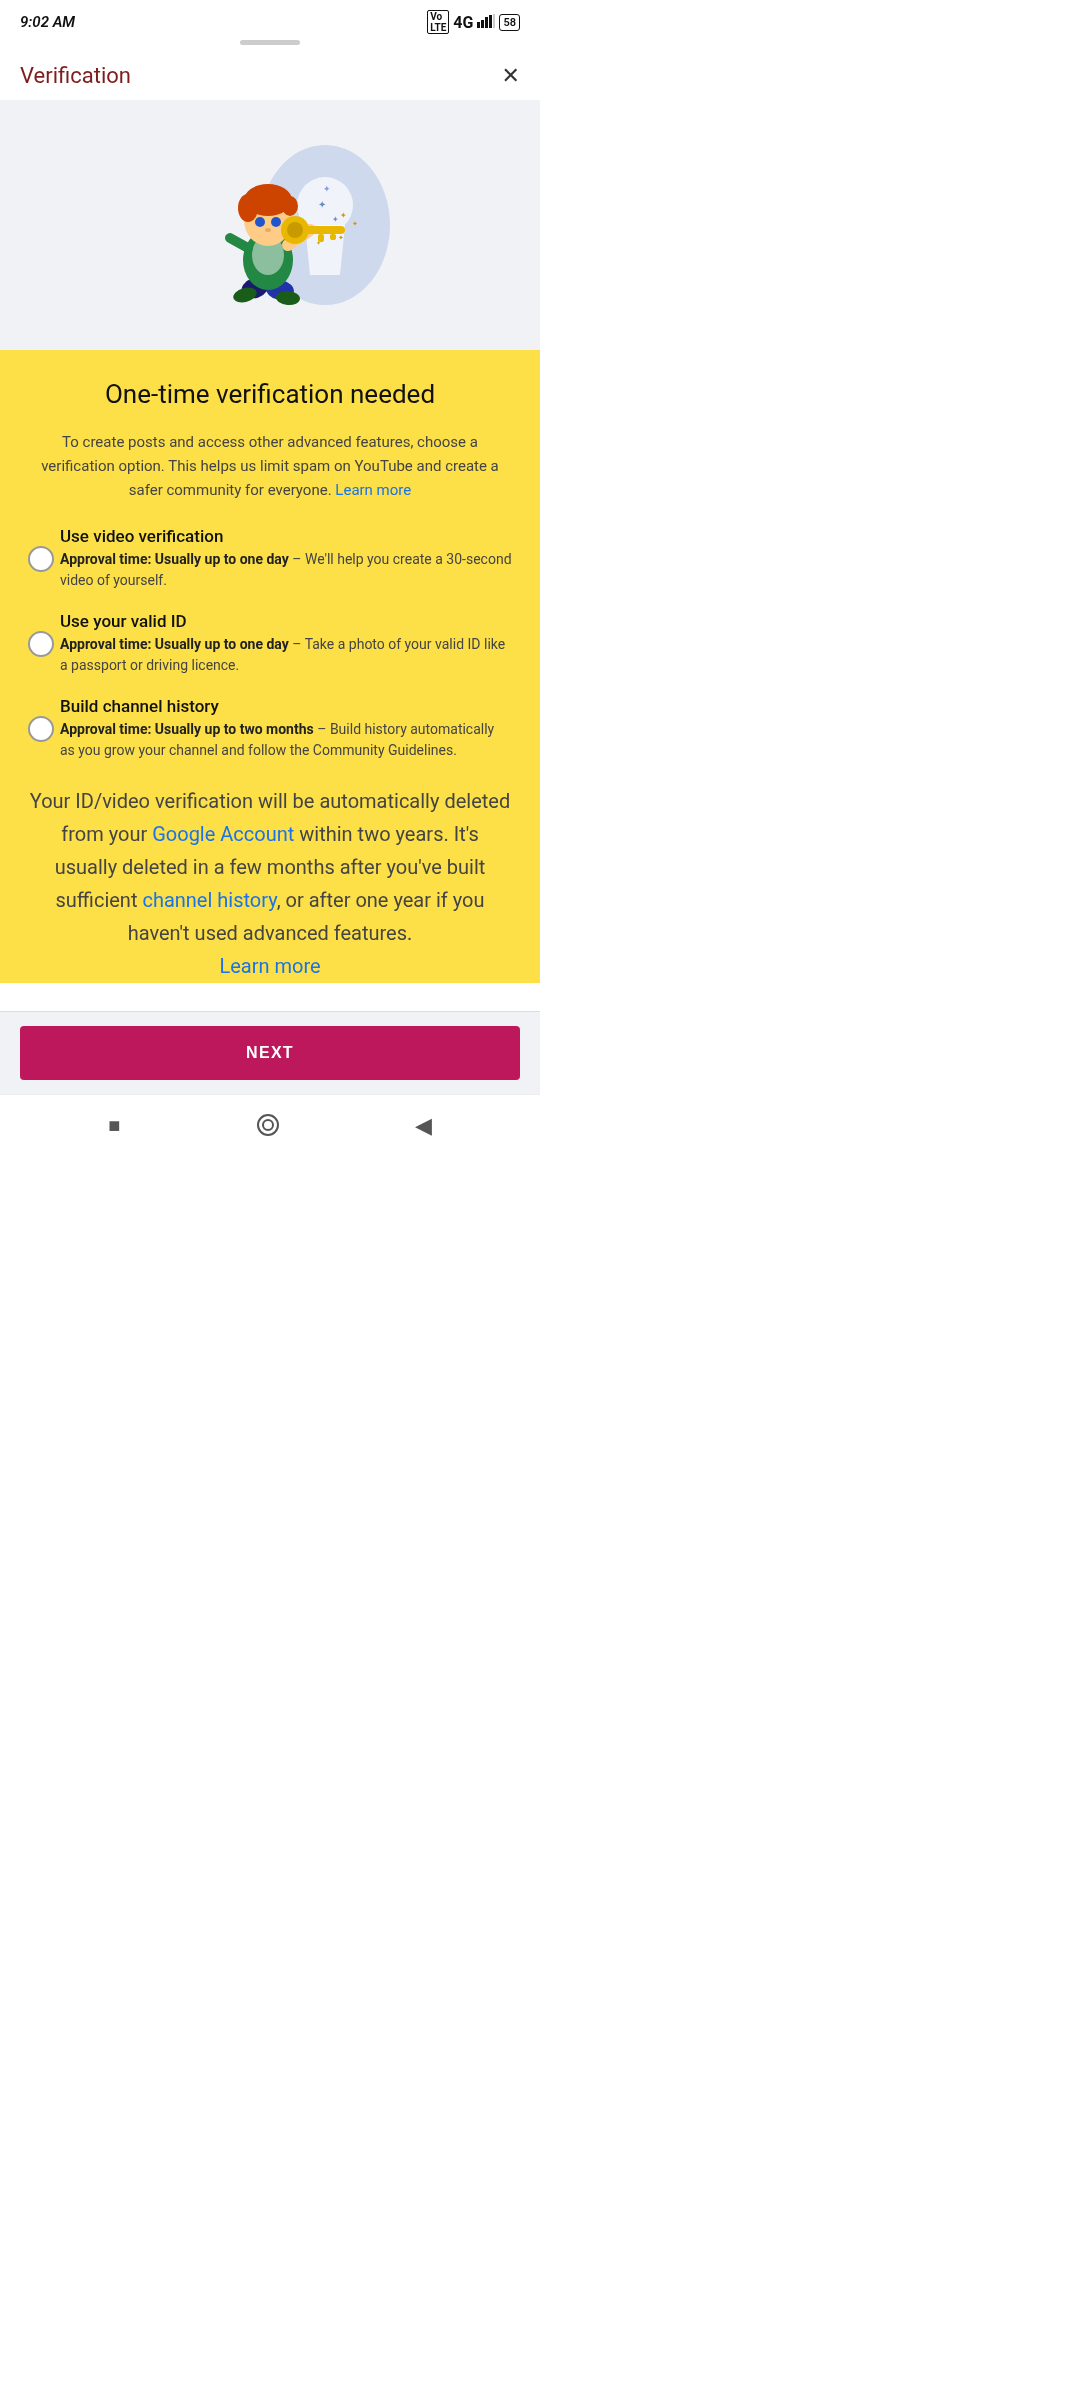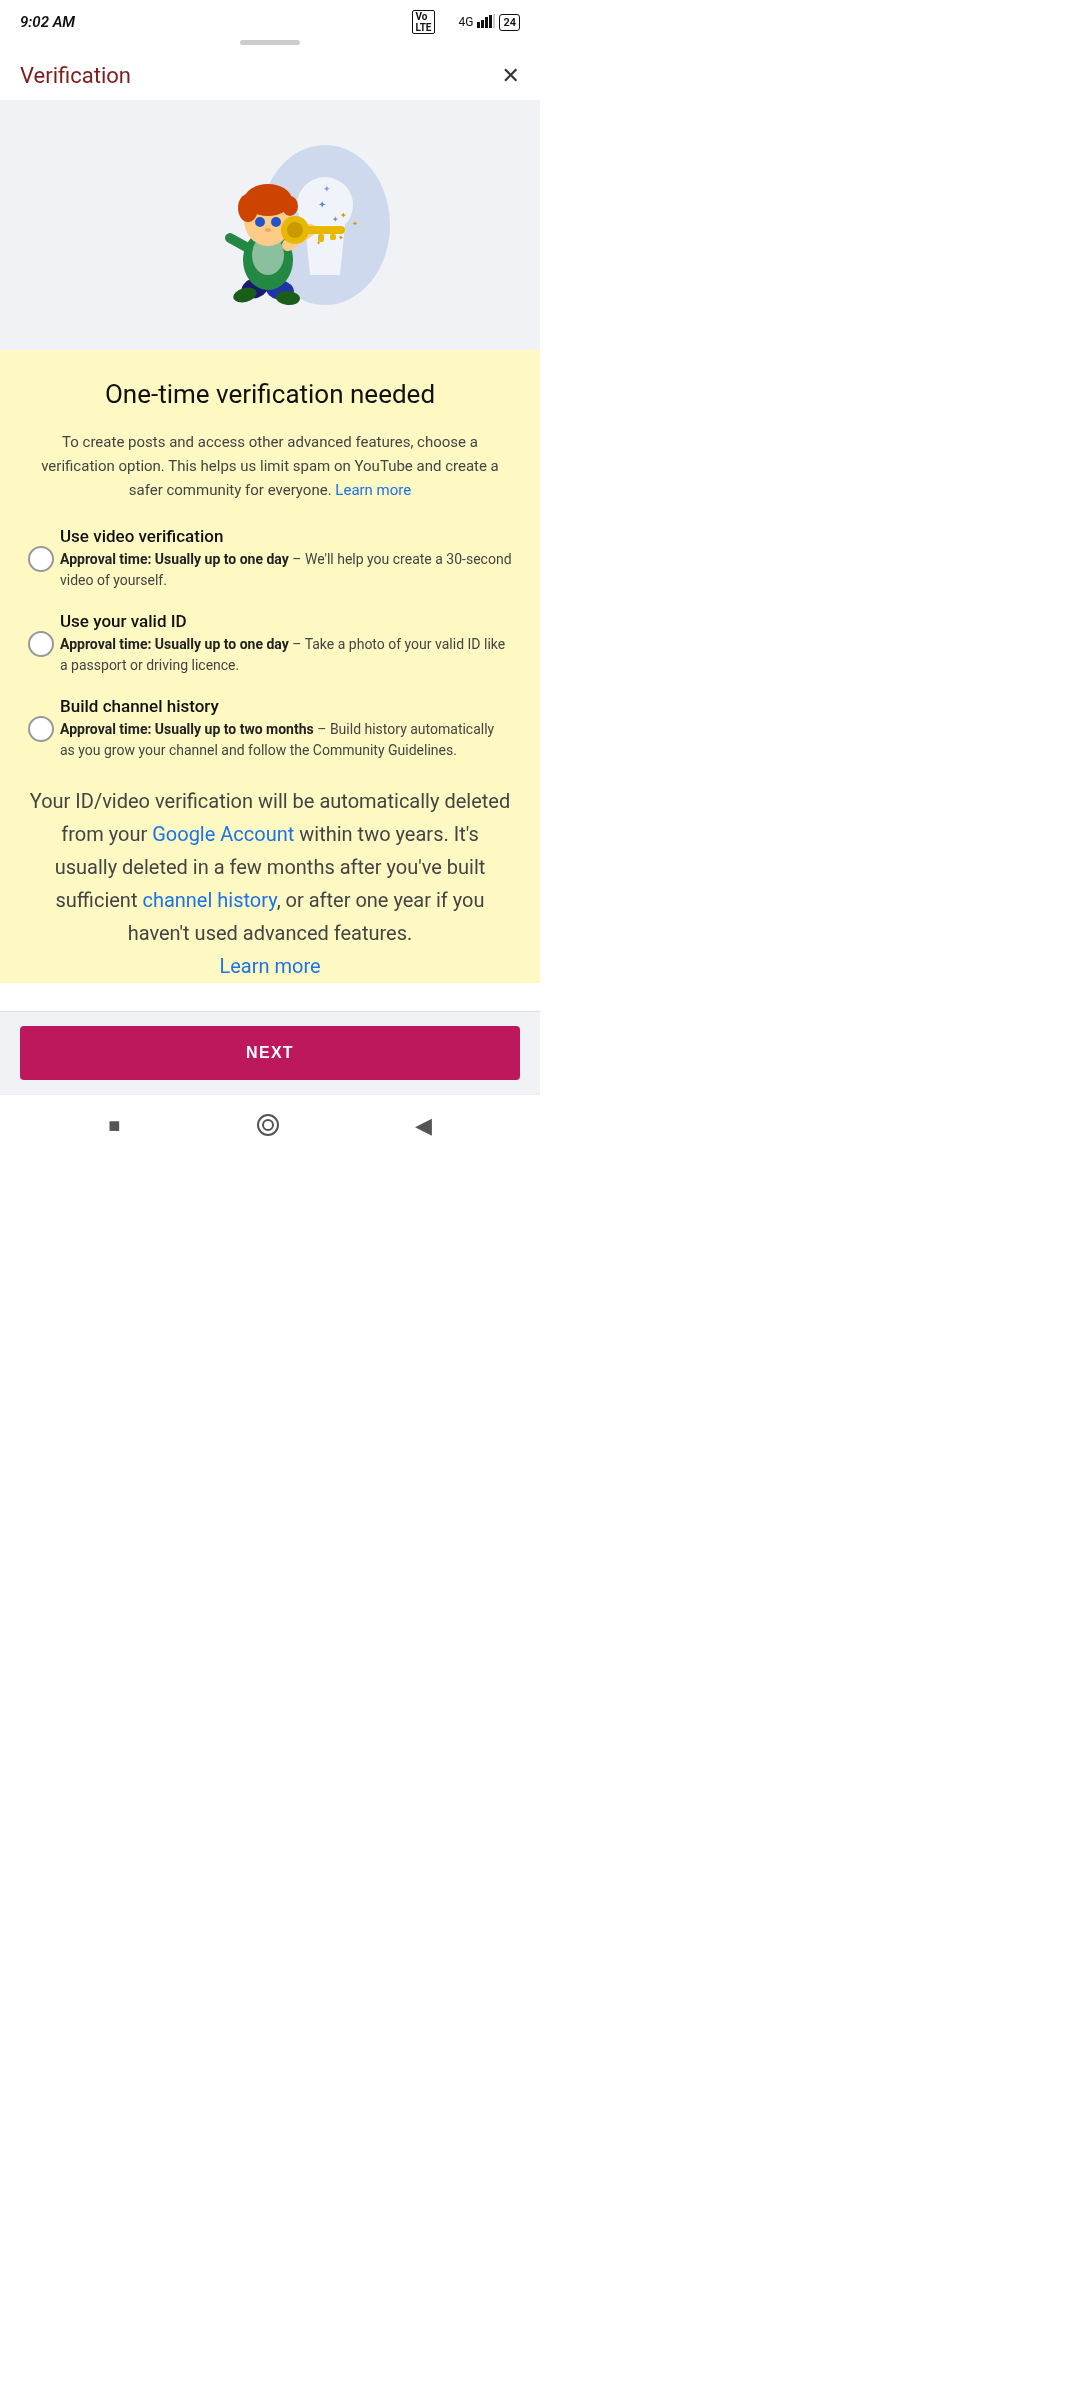--- a/index.html
+++ b/index.html
@@ -86,21 +86,21 @@
 
     
     .illus-svg {
       width: 260px;
       height: 190px;
     }
 
     
     .content {
       padding: 28px 28px 0 28px;
-      background: #fef9c3;
+      background: #fde047;
     }
 
     .main-title {
       font-size: 26px;
       font-weight: 400;
       color: #111;
       text-align: center;
       margin-bottom: 18px;
       line-height: 1.3;
     }
@@ -224,31 +224,31 @@
       transform: translate(-50%, -50%);
     }
   </style>
 </head>
 <body>
 
 <div class="status-bar">
   <span class="status-time">9:02 AM</span>
   <div class="status-icons">
     <span style="font-size:10px;font-weight:700;border:1.5px solid #111;padding:0 2px;border-radius:2px;">Vo<br style="line-height:0">LTE</span>
-    <span style="font-size:12px;font-weight:400;margin-left:20px;">4G</span>
+    <span style="font-size:16px;font-weight:700;">4G</span>
     <span>
       <svg width="18" height="14" viewBox="0 0 18 14">
         <rect x="0" y="8" width="3" height="6" fill="#111"></rect>
         <rect x="4" y="6" width="3" height="8" fill="#111"></rect>
         <rect x="8" y="3" width="3" height="11" fill="#111"></rect>
         <rect x="12" y="1" width="3" height="13" fill="#111"></rect>
         <rect x="16" y="0" width="2" height="14" fill="#ccc"></rect>
       </svg>
     </span>
-    <span class="battery-box">24</span>
+    <span class="battery-box">58</span>
   </div>
 </div>
 
 <div class="drag-handle"></div>
 
 <div class="header">
   <span class="header-title">Verification</span>
   <span class="close-btn">✕</span>
 </div>
 

